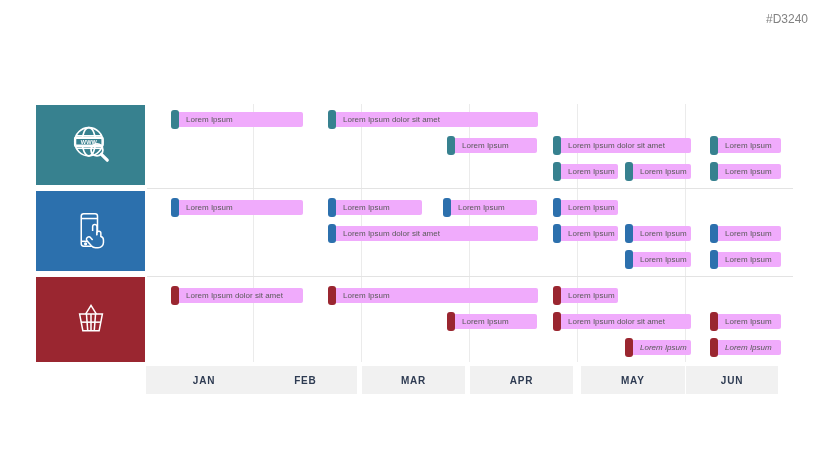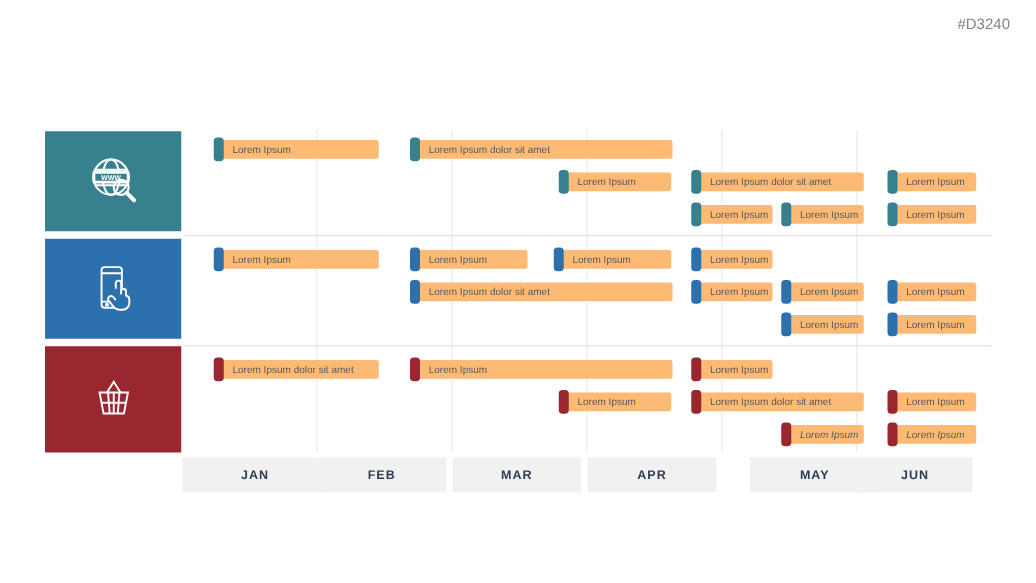--- a/index.html
+++ b/index.html
@@ -16,21 +16,21 @@
   }
   .gridline-v{position:absolute;width:1px;background:#ebebeb;top:104px;height:258px;}
   .separator-h{position:absolute;height:1px;background:#e3e3e3;left:147px;width:646px;}
   .icon-box{
     position:absolute;left:36px;width:109px;display:flex;
     align-items:center;justify-content:center;
   }
   .icon-box svg{display:block;}
   .bar{position:absolute;height:15px;}
   .bar-bg{
-    position:absolute;left:2px;right:0;top:0;bottom:0;background:#fdba74;
+    position:absolute;left:2px;right:0;top:0;bottom:0;background:#f0abfc;
     border-radius:2px;overflow:hidden;
   }
   .bar-label{
     display:block;font-size:8px;line-height:15px;color:#595959;
     padding-left:13px;white-space:nowrap;overflow:hidden;
   }
   .bar-label.italic{font-style:italic;}
   .bar-pill{position:absolute;left:0;top:-2px;width:8px;height:19px;border-radius:3px;}
   .month-cell{
     position:absolute;top:366px;height:28px;background:#f1f1f1;
@@ -263,21 +263,21 @@
       </div>
       <div class="month-cell" style="left: 253.6px; width: 103.6px;">
         <span class="month-label">FEB</span>
       </div>
       <div class="month-cell" style="left: 361.7px; width: 103.6px;">
         <span class="month-label">MAR</span>
       </div>
       <div class="month-cell" style="left: 469.8px; width: 103.6px;">
         <span class="month-label">APR</span>
       </div>
-      <div class="month-cell" style="left: 600px; width: 103.6px;">
+      <div class="month-cell" style="left: 581px; width: 103.6px;">
         <span class="month-label">MAY</span>
       </div>
       <div class="month-cell" style="left: 686px; width: 92px;">
         <span class="month-label">JUN</span>
       </div>
     </div>
 
 </div>
 
 </body></html>

